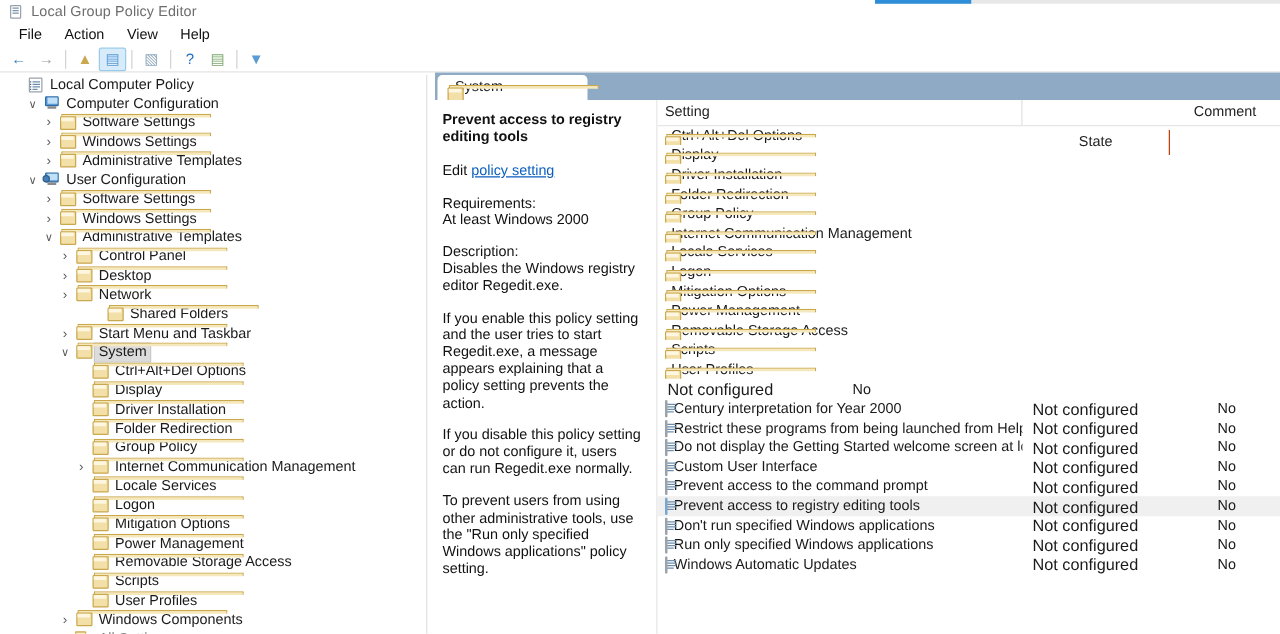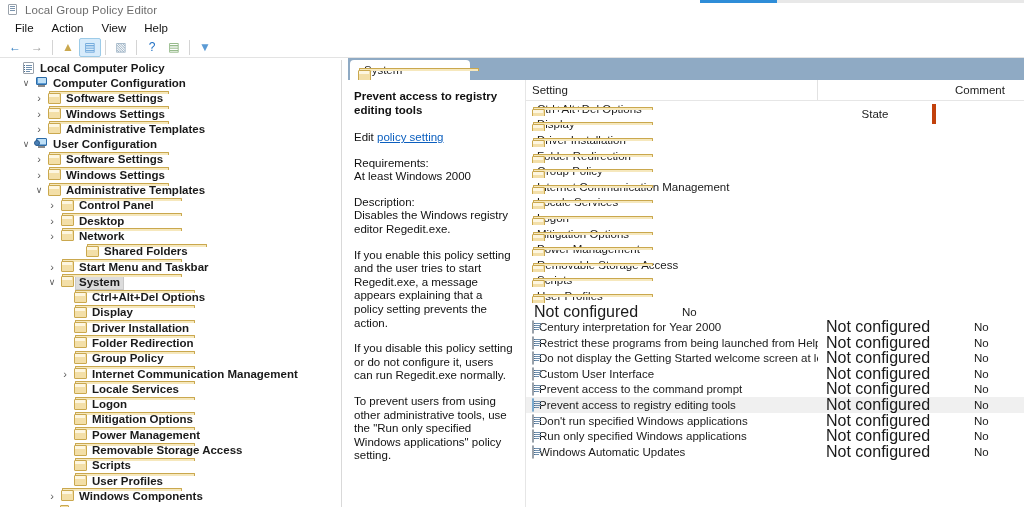--- a/index.html
+++ b/index.html
@@ -39,21 +39,21 @@
   .tree{position:absolute;left:0;top:60px;width:341px;height:447px;
     background:#fff;overflow:hidden;border-right:1px solid #d9d9d9;}
   .splitter{position:absolute;left:342px;top:60px;width:6px;height:447px;background:#fff;cursor:col-resize;}
   .right{position:absolute;left:348px;top:58px;width:676px;height:449px;background:#fff;}
 
   
   .trow{height:15.3px;display:flex;align-items:center;white-space:nowrap;cursor:default;font-size:11.5px;}
   .trow .tw{width:14px;flex:0 0 14px;display:flex;align-items:center;justify-content:center;color:#5a5a5a;font-size:9px;}
   .trow .ic{flex:0 0 16px;width:16px;height:14px;display:flex;align-items:center;justify-content:center;margin-right:4px;}
   .trow.sel > .lbl{background:#dcdcdc;outline:1px solid #c9c9c9;padding:0 3px;margin-left:-3px;}
-  .trow .lbl{line-height:14px;font-weight:bold;}
+  .trow .lbl{line-height:14px;}
 
   
   .fold{position:relative;width:13px;height:11px;}
   .fold .bk{position:absolute;left:0;top:0;width:13px;height:11px;background:#f3dfa8;
      border:1px solid #caa84e;border-radius:1px;box-sizing:border-box;}
   .fold .tab{position:absolute;left:1px;top:-2px;width:6px;height:3px;background:#f6e8bd;
      border:1px solid #caa84e;border-bottom:none;box-sizing:border-box;border-radius:1px 1px 0 0;}
   .fold .sh{position:absolute;left:1px;top:1px;width:10px;height:3px;background:#fdf6e0;}
 
   
@@ -95,27 +95,27 @@
     border-right:1px solid #e6e6e6;overflow:hidden;}
   .desc .h{font-weight:bold;font-size:11.5px;line-height:13.5px;color:#111;margin-bottom:14px;}
   .desc .p{font-size:11.5px;line-height:13.6px;color:#111;margin-bottom:12px;}
   .desc a{color:#0b5fbf;text-decoration:underline;}
 
   
   .list{flex:1;position:relative;overflow:hidden;}
   .lhead{height:20px;display:flex;align-items:center;background:#fff;border-bottom:1px solid #e6e6e6;}
   .lhead .c{font-size:11.5px;color:#222;height:20px;display:flex;align-items:center;box-sizing:border-box;}
   .lhead .c.setting{flex:0 0 292px;padding-left:6px;border-right:1px solid #e2e2e2;}
-  .lhead .c.state{flex:0 0 118px;justify-content:center;border-right:4px solid #c2410c;margin-top:47px;}
+  .lhead .c.state{flex:0 0 118px;justify-content:center;border-right:1px solid #c2410c;margin-top:47px;}
   .lhead .c.comment{flex:1;justify-content:center;text-align:center;}
 
   .lrow{height:15.6px;display:flex;align-items:center;cursor:default;}
   .lrow.sel{background:#f0f0f0;}
   .lrow .cset{flex:0 0 292px;display:flex;align-items:center;gap:5px;padding-left:6px;box-sizing:border-box;white-space:nowrap;overflow:hidden;}
-  .lrow .cstate{flex:0 0 118px;font-size:16px;padding-left:8px;box-sizing:border-box;}
+  .lrow .cstate{flex:0 0 118px;font-size:13px;padding-left:8px;box-sizing:border-box;}
   .lrow .ccom{flex:1;font-size:11.5px;padding-left:38px;box-sizing:border-box;}
   .lrow .nm{font-size:11.5px;line-height:14px;}
 </style>
 </head>
 <body>
 
 <div class="app">
 
   <div class="topsliver">
     <div class="fill"></div>

